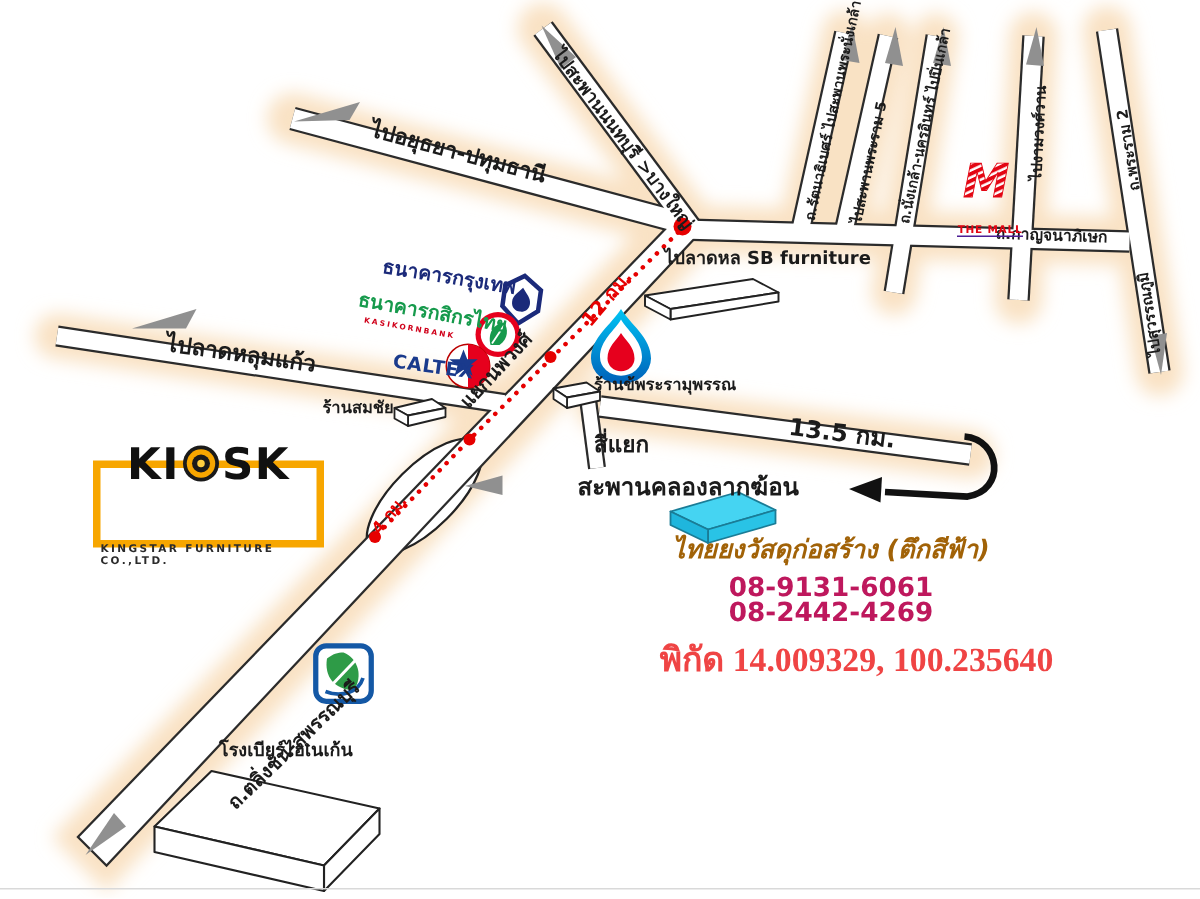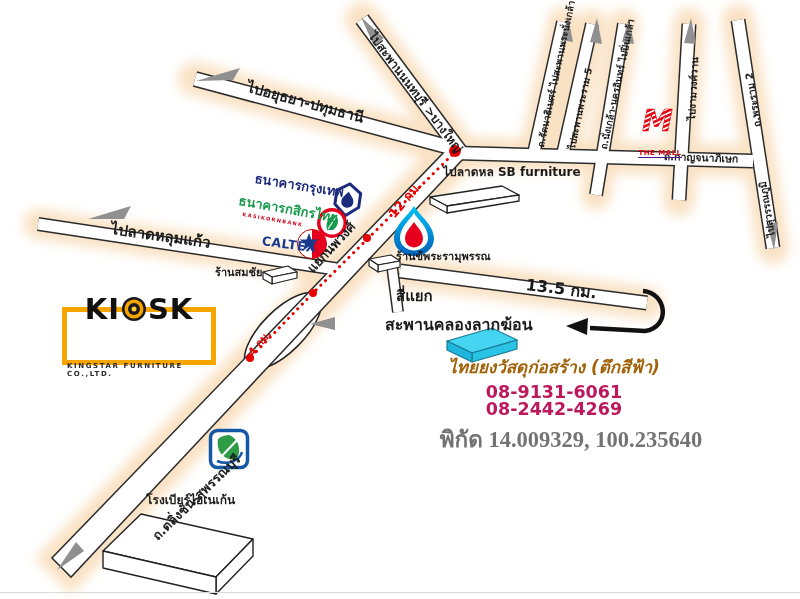--- a/index.html
+++ b/index.html
@@ -20,21 +20,21 @@
   .kiosk{position:absolute;left:62px;top:307px;width:144px;height:48px;background:#fff;
          border:5px solid #f7a600;display:flex;flex-direction:column;align-items:center;
          justify-content:center;gap:36px;}
   .kiosk-row{display:flex;align-items:center;}
   .kiosk-letters{font-size:29px;font-weight:800;color:#111;letter-spacing:1px;line-height:1;}
   .kiosk-sub{font-size:7px;font-weight:bold;color:#2b2b2b;letter-spacing:1.6px;margin-top:2px;}
   
   .dest-name{left:440px;top:358px;width:228px;font-size:17px;color:#a16207;font-style:italic;}
   .phone{left:440px;top:383px;width:228px;font-size:17.5px;color:#be185d;}
   .phone2{top:400px;}
-  .coords{left:388px;top:428px;width:366px;font-size:22.5px;color:#737373;
+  .coords{left:388px;top:428px;width:366px;font-size:22.5px;color:#ef4444;
           font-family:"Liberation Serif",serif;}
   .ksub{letter-spacing:1.4px;}
 </style>
 </head>
 <body>
 
 <div id="canvas">
 
   <svg id="mapsvg" width="800" height="599" viewBox="0 0 800 599">
     <defs>

